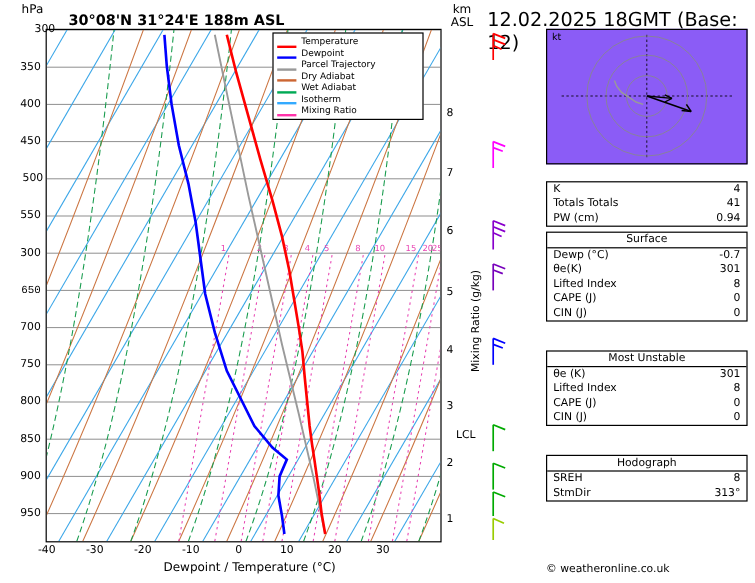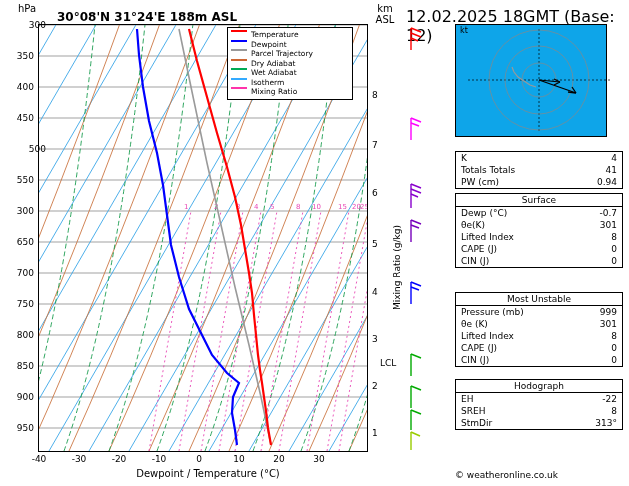--- a/index.html
+++ b/index.html
@@ -26,39 +26,39 @@
     overflow:hidden;
   }
   #plot-svg{position:absolute;left:0;top:0;}
   
   #legend{
     left:228px;top:26px;width:126px;
     border:1px solid #000;background:#fff;
     padding:2px 3px;box-sizing:border-box;
     font-size:7.5px;line-height:9.5px;
   }
-  #legend .row{display:flex;align-items:flex-start;height:9.5px;}
+  #legend .row{display:flex;align-items:flex-end;height:9.5px;}
   #legend .swatch{width:16px;height:0;border-top-width:2px;border-top-style:solid;margin-right:4px;flex:0 0 16px;}
   
   .ytick{position:absolute;width:34px;text-align:right;font-size:9px;}
   .xtick{position:absolute;width:30px;text-align:center;font-size:9px;}
   #xaxis-title{left:118px;top:468px;width:180px;text-align:center;font-size:10px;}
   
   .kmtick{position:absolute;left:372px;width:18px;text-align:left;font-size:9px;}
   #lcl-label{position:absolute;left:380px;width:30px;font-size:9px;}
   #mixing-ratio-title{
     position:absolute;left:372px;top:215px;
     font-size:9px;
     transform:rotate(-90deg);transform-origin:left top;
     white-space:nowrap;
   }
   
   #hodo-box{
-    left:455px;top:24px;width:152px;height:113px;
-    border:1px solid #000;background:#0ea5e9;box-sizing:border-box;
+    left:455px;top:24px;width:168px;height:113px;
+    border:1px solid #000;background:#8b5cf6;box-sizing:border-box;
   }
   #hodo-kt{left:4px;top:1px;font-size:8px;}
   
   .infobox{
     position:absolute;left:455px;width:168px;
     border:1px solid #000;background:#fff;box-sizing:border-box;
     font-size:9px;
   }
   .inforow{display:flex;justify-content:space-between;padding:0 5px;height:12px;line-height:12px;}
   .inforow .k{text-align:left;}
@@ -215,24 +215,24 @@
         <span class="swatch" style="border-top-color:#ff33aa"></span>
         <span>Mixing Ratio</span>
       </div>
   </div>
 </div>
 
 <div class="ytick" style="left:12px;top:20px;">300</div>
 <div class="ytick" style="left:0px;top:51px;">350</div>
 <div class="ytick" style="left:0px;top:82px;">400</div>
 <div class="ytick" style="left:0px;top:113px;">450</div>
-<div class="ytick" style="left:12px;top:144px;">500</div>
+<div class="ytick" style="left:2px;top:144px;">500</div>
 <div class="ytick" style="left:0px;top:175px;">550</div>
 <div class="ytick" style="left:0px;top:206px;">300</div>
-<div class="ytick" style="left:0px;top:237px;">650</div>
+<div class="ytick" style="left:0px;top:237px;font-family:Liberation Mono, monospace;">650</div>
 <div class="ytick" style="left:0px;top:268px;">700</div>
 <div class="ytick" style="left:0px;top:299px;">750</div>
 <div class="ytick" style="left:0px;top:330px;">800</div>
 <div class="ytick" style="left:0px;top:361px;">850</div>
 <div class="ytick" style="left:0px;top:392px;">900</div>
 <div class="ytick" style="left:0px;top:423px;">950</div>
 
 <div class="xtick" style="left:24px;top:454px;">-40</div>
 <div class="xtick" style="left:64px;top:454px;">-30</div>
 <div class="xtick" style="left:104px;top:454px;">-20</div>
@@ -372,24 +372,20 @@
   <div class="inforow">
       <span class="k">CIN (J)</span>
       <span class="v">0</span>
     </div>
 </div>
 
 <div class="infobox" id="box-mu">
   <div class="secthead">Most Unstable</div>
   <div class="hr"></div>
   <div class="inforow">
-      <span class="k">Pressure (mb)</span>
-      <span class="v">999</span>
-    </div>
-  <div class="inforow">
       <span class="k">θe (K)</span>
       <span class="v">301</span>
     </div>
   <div class="inforow">
       <span class="k">Lifted Index</span>
       <span class="v">8</span>
     </div>
   <div class="inforow">
       <span class="k">CAPE (J)</span>
       <span class="v">0</span>
@@ -397,24 +393,20 @@
   <div class="inforow">
       <span class="k">CIN (J)</span>
       <span class="v">0</span>
     </div>
 </div>
 
 <div class="infobox" id="box-hodo-stats">
   <div class="secthead">Hodograph</div>
   <div class="hr"></div>
   <div class="inforow">
-      <span class="k">EH</span>
-      <span class="v">-22</span>
-    </div>
-  <div class="inforow">
       <span class="k">SREH</span>
       <span class="v">8</span>
     </div>
   <div class="inforow">
       <span class="k">StmDir</span>
       <span class="v">313°</span>
     </div>
 </div>
 
 <div class="abs copy" id="footer">© weatheronline.co.uk</div>

